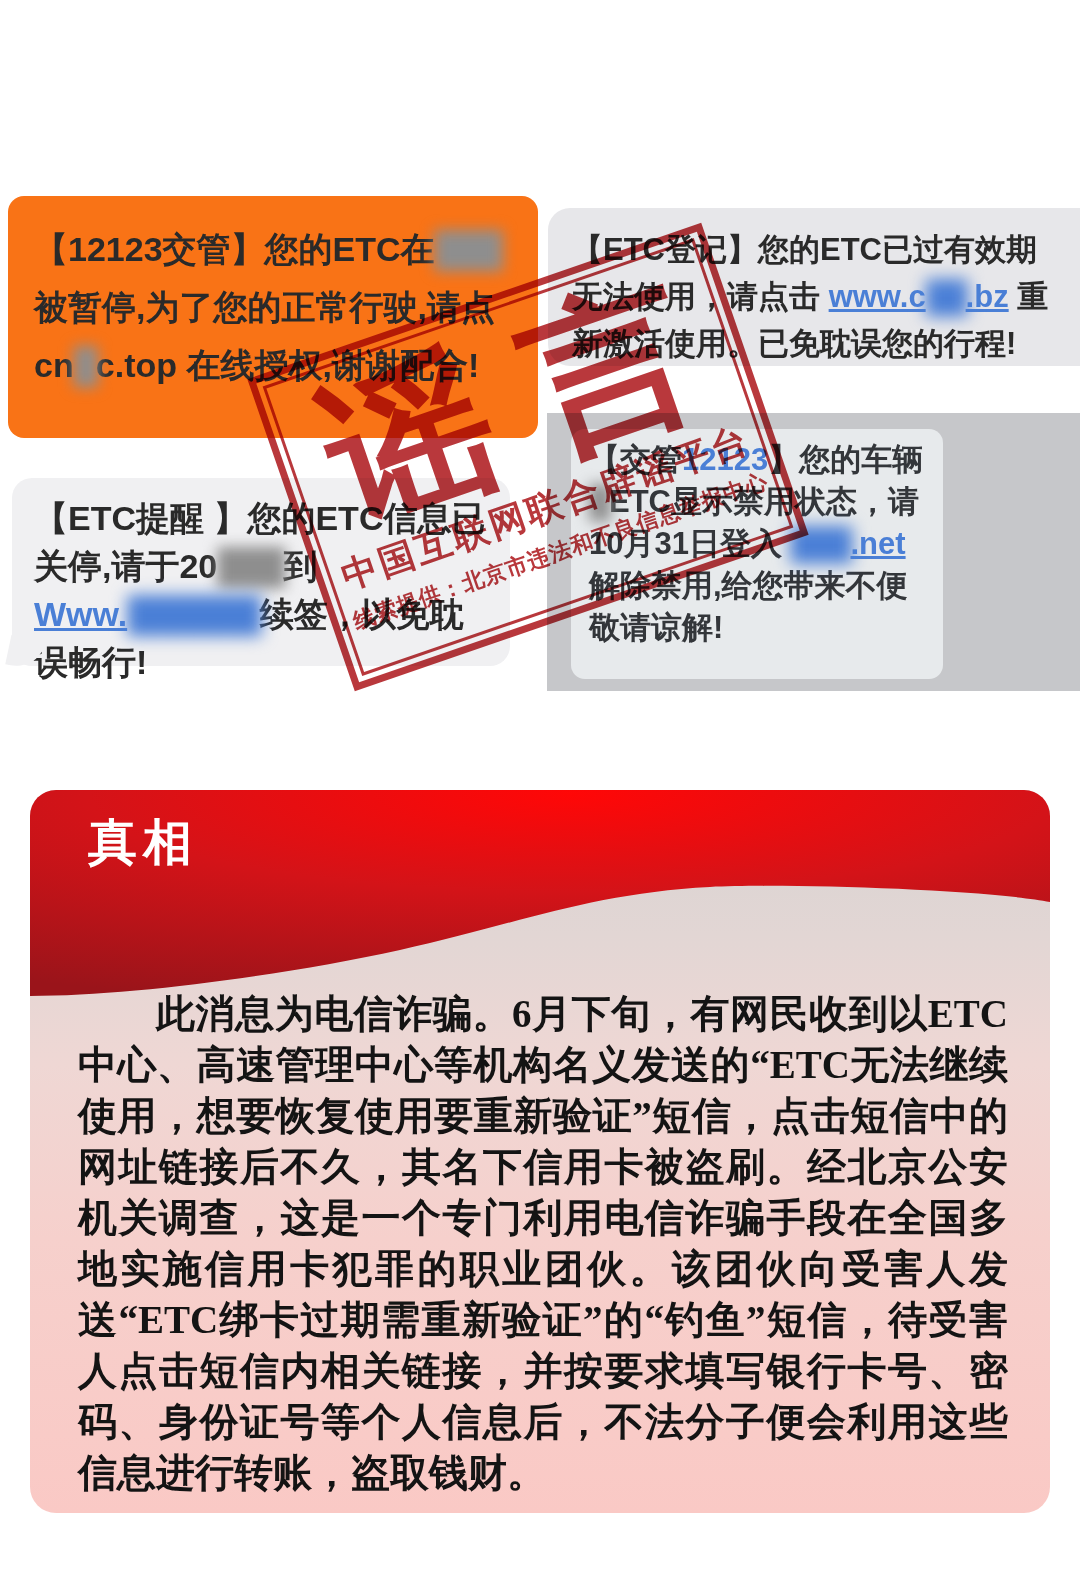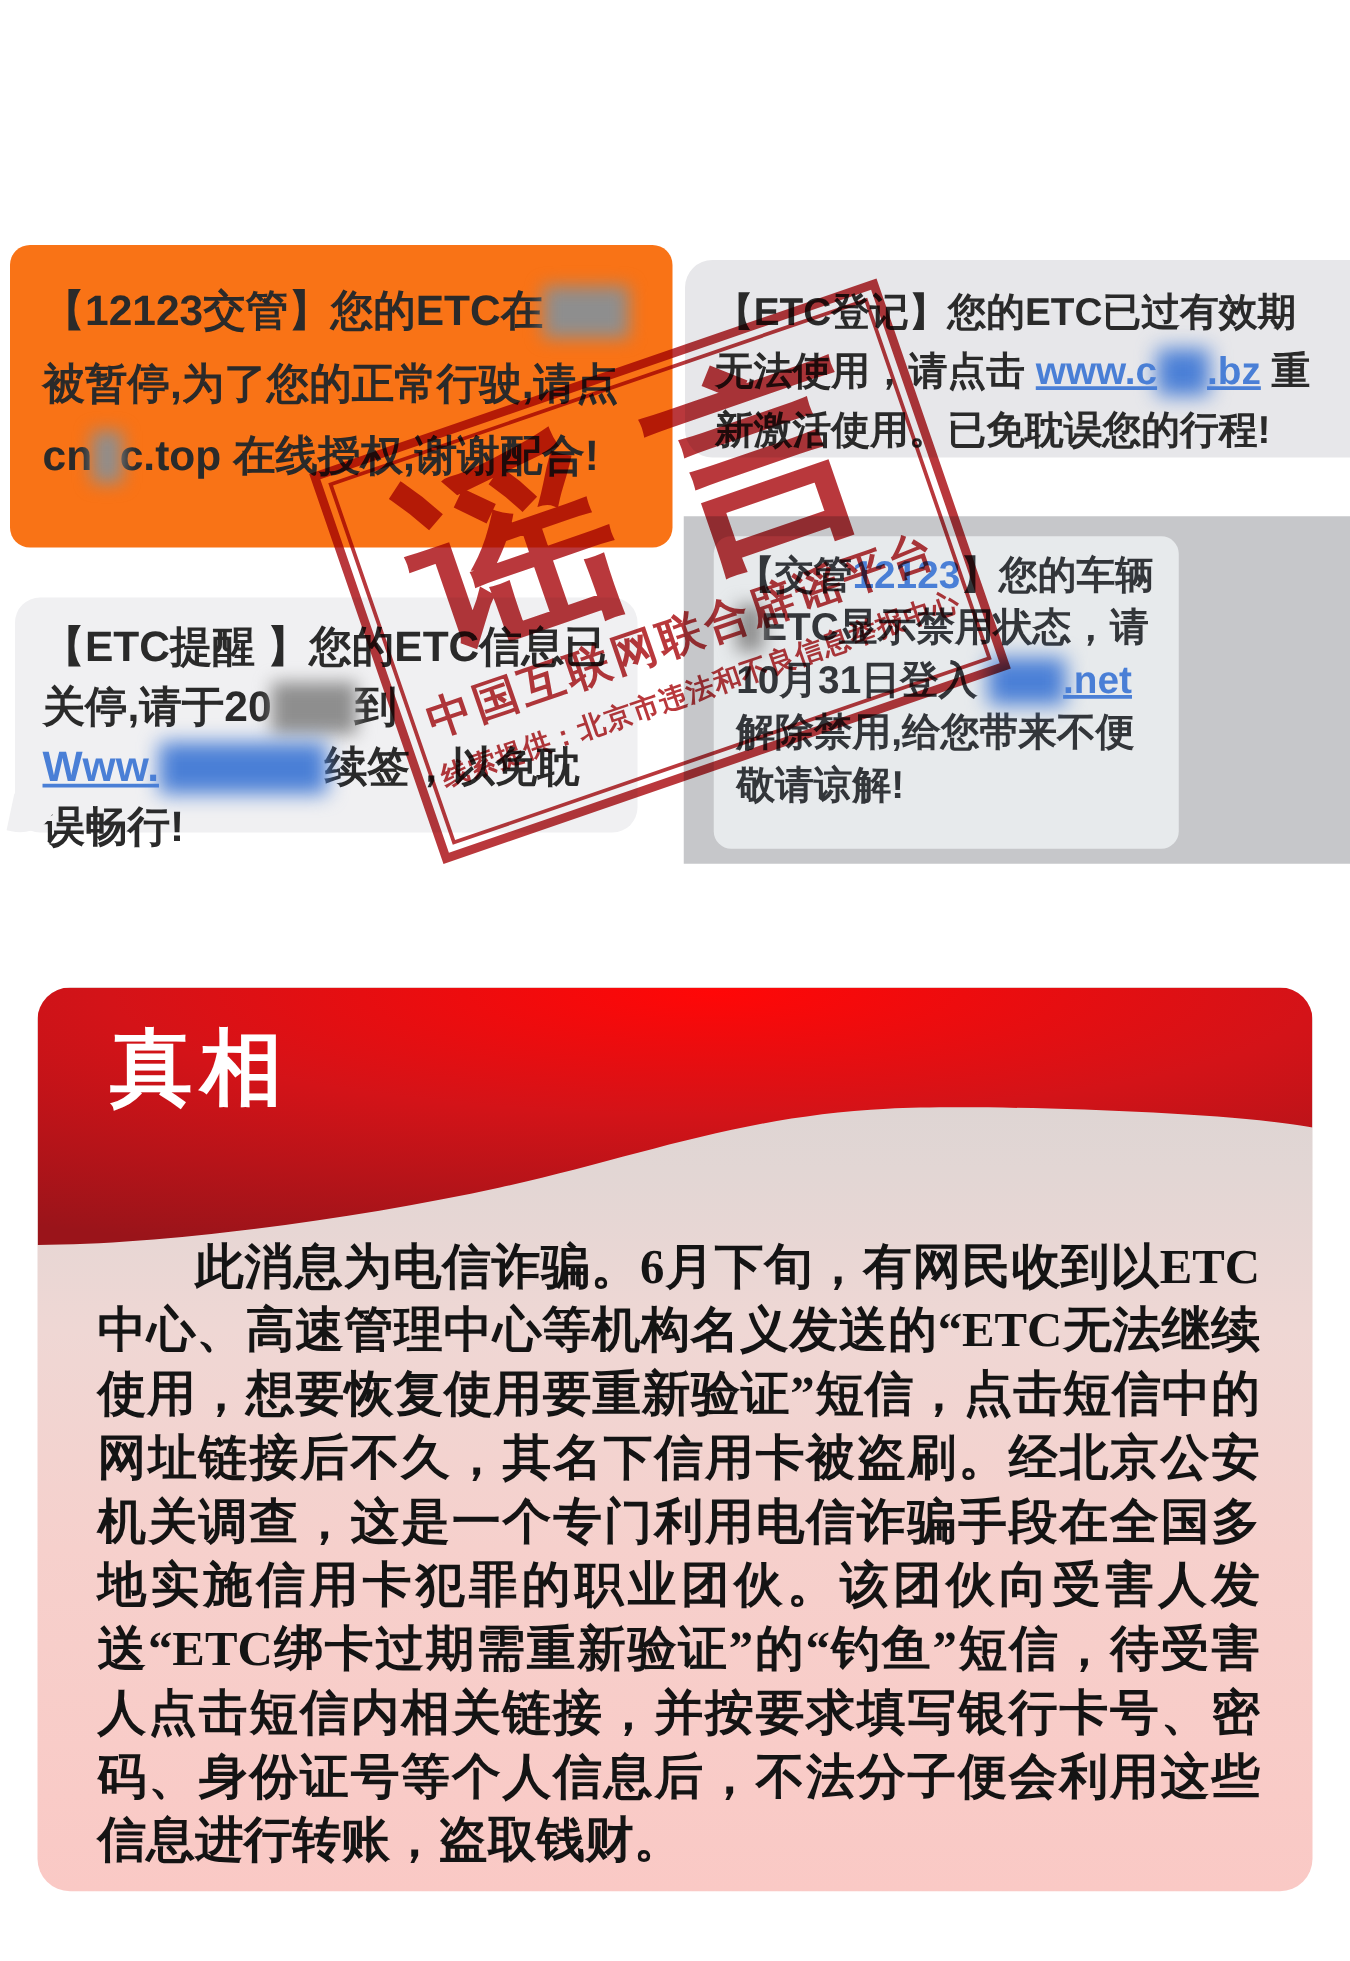--- a/index.html
+++ b/index.html
@@ -58,21 +58,21 @@
   
   .truth-card{
     position:absolute;left:30px;top:790px;width:1020px;height:723px;border-radius:26px;
     overflow:hidden;
     background:linear-gradient(180deg,#d7d3d2 0%,#e2d6d4 20%,#efd7d4 38%,#f6d0cc 62%,#fac9c5 100%);
   }
   .wave{position:absolute;top:0;left:0;width:100%;height:300px;display:block;}
   .truth-title{
     position:absolute;left:58px;top:20px;z-index:2;color:#ffffff;
     font-family:"Liberation Serif","DejaVu Serif",serif;font-weight:700;
-    font-size:66px;letter-spacing:6px;
+    font-size:49px;letter-spacing:6px;
   }
   .truth-text{
     position:absolute;left:48px;right:42px;top:198px;z-index:2;
     font-family:"Liberation Serif","DejaVu Serif",serif;color:#141414;
   }
   .truth-body{margin:0;font-size:39px;line-height:51px;font-weight:700;text-indent:2em;text-align:justify;}
   .truth-source{margin:12px 6px 0 0;font-size:40px;font-weight:700;text-align:right;}
 </style>
 </head>
 <body>

